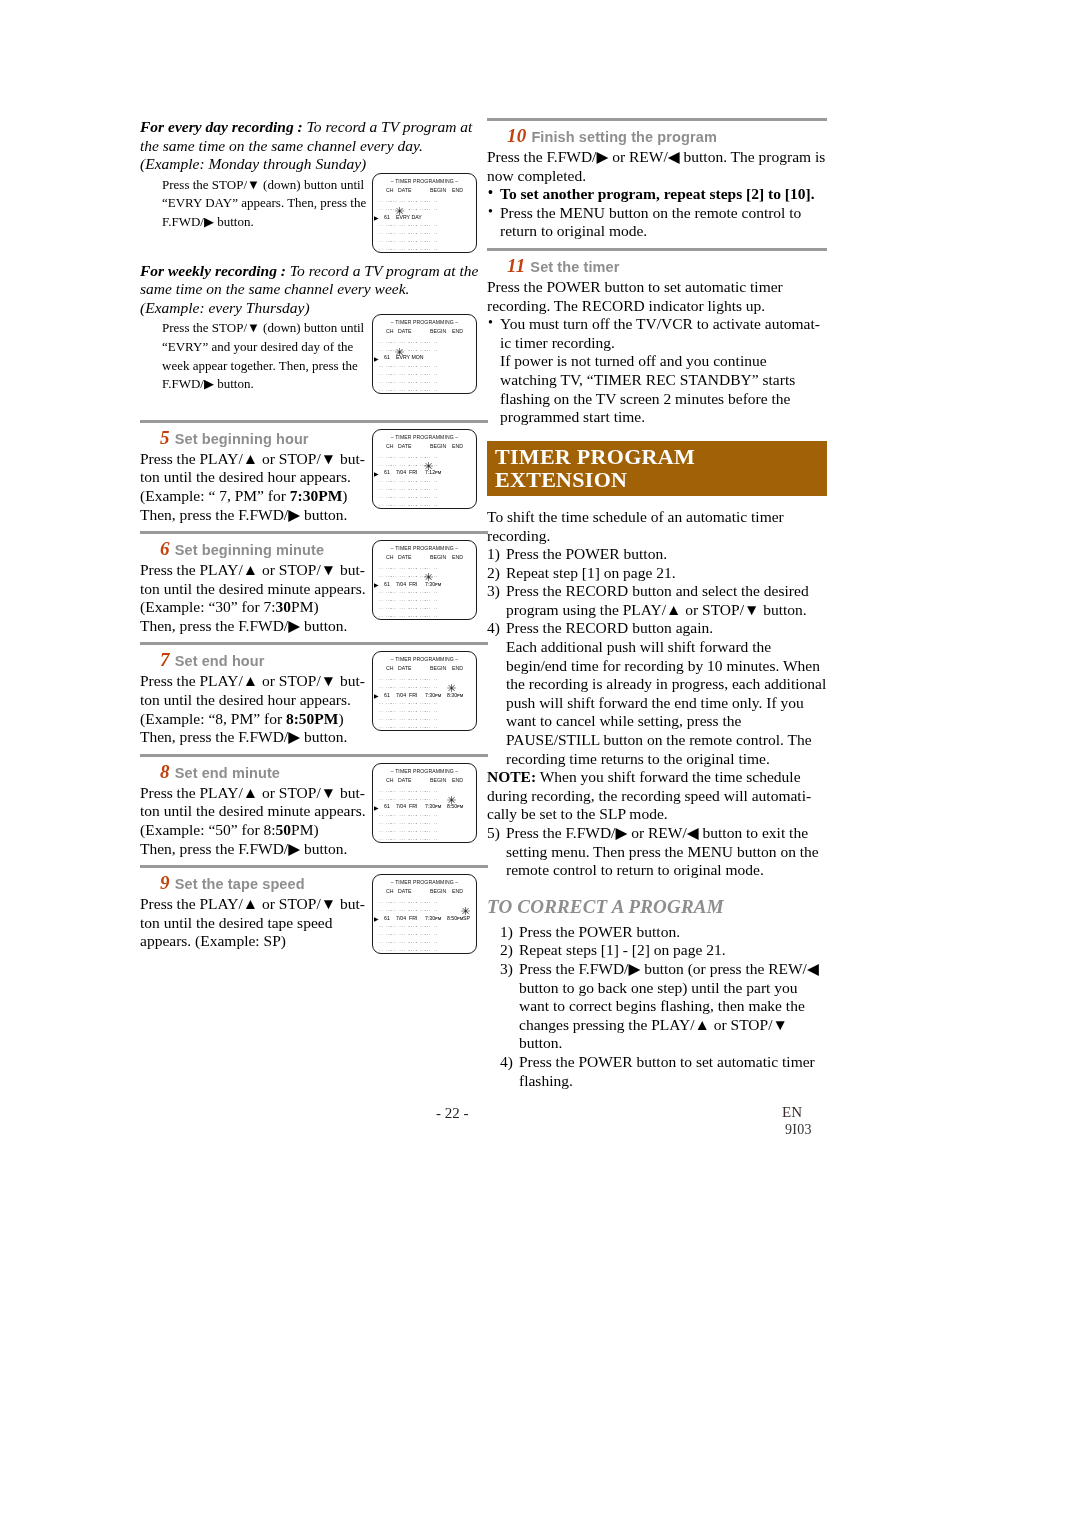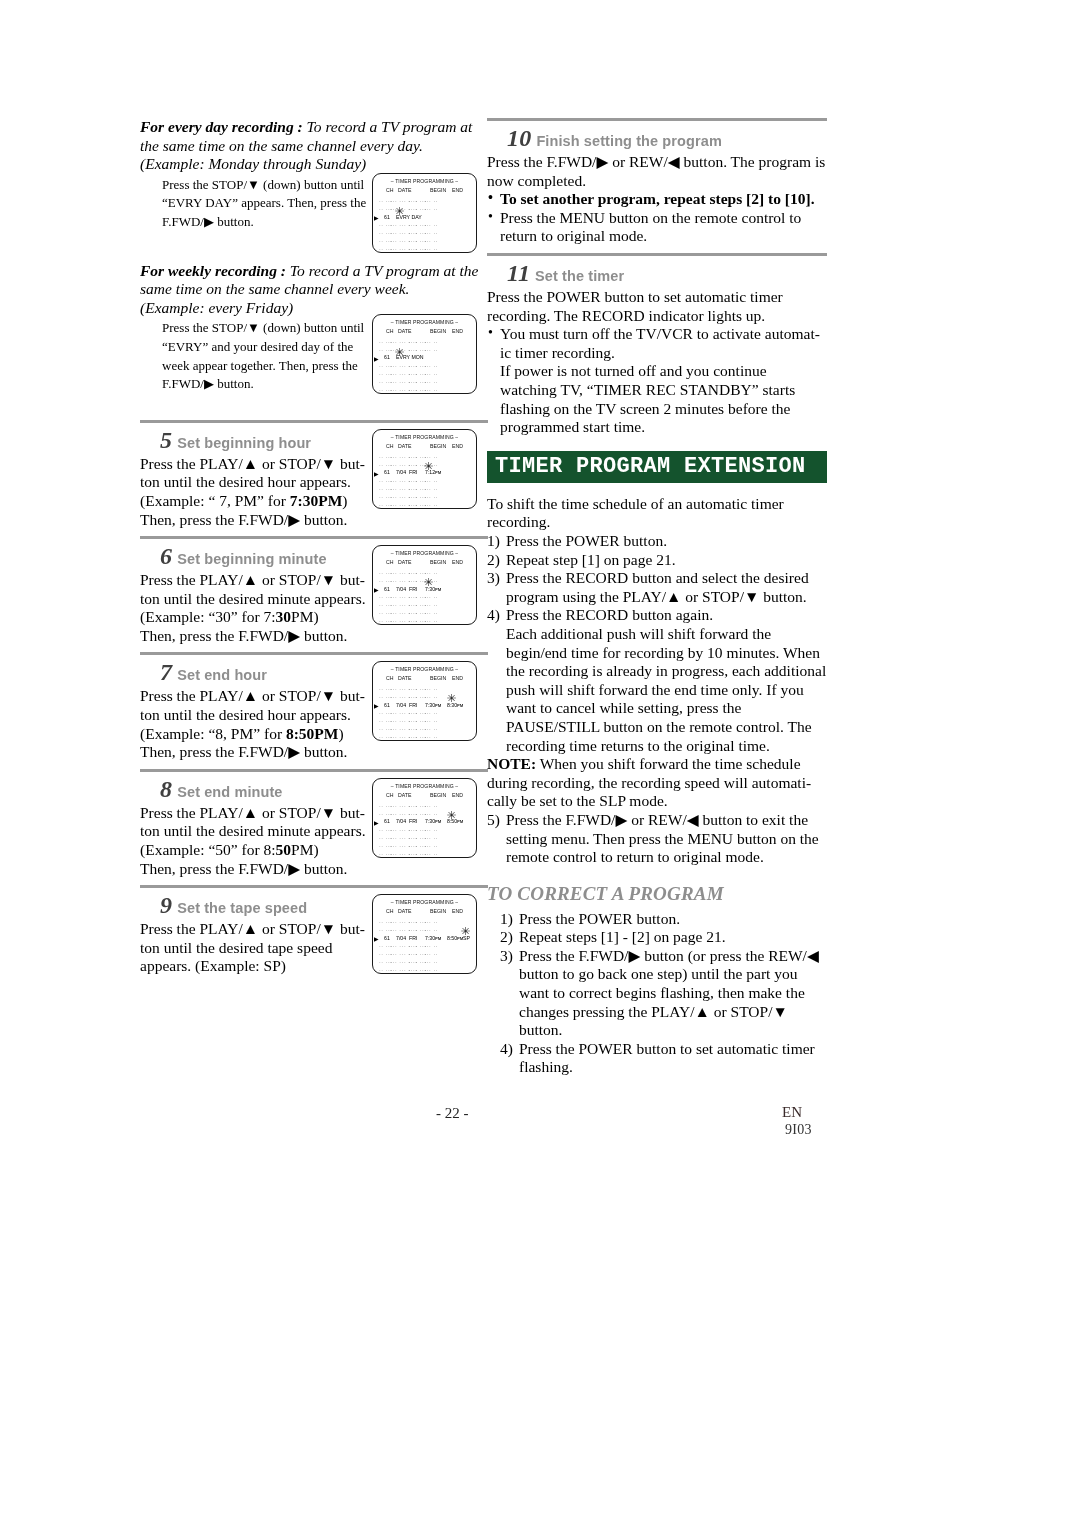--- a/index.html
+++ b/index.html
@@ -69,22 +69,22 @@
 
   
   .step-head {
     margin: 2px 0 1px 20px;
     white-space: nowrap;
   }
   .step-num {
     font-family: "Liberation Serif", serif;
     font-style: italic;
     font-weight: bold;
-    font-size: 24px;
-    color: #404040;
+    font-size: 19px;
+    color: #c2410c;
     letter-spacing: 0.2px;
   }
   .step-title {
     font-family: "Liberation Sans", sans-serif;
     font-weight: bold;
     font-size: 14.5px;
     color: #8e8e8e;
     letter-spacing: 0.1px;
     margin-left: 5px;
   }
@@ -177,23 +177,23 @@
   .flash {
     position: absolute;
     color: #222;
     font-size: 11px;
     line-height: 8px;
     transform: scaleX(1.1);
   }
 
   
   .banner {
-    background: #14532d;
+    background: #a16207;
     color: #ffffff;
-    font-family: Liberation Mono, monospace;
+    font-family: Liberation Serif, serif;
     font-weight: bold;
     font-size: 22px;
     letter-spacing: 0.3px;
     padding: 4px 8px 5px 8px;
     margin: 14px 0 12px 0;
     line-height: 1.05;
   }
   .subhead {
     font-family: "Liberation Serif", serif;
     font-style: italic;
@@ -310,21 +310,21 @@
               <span class="dots">··  ··-··  ···  -··-  ··-··  ··</span>
             </div>
         </div>
       </div>
     </div>
 
     <div style="position:relative; margin-top:30px;">
       <p class="intro-head">
         <span class="lead">For weekly recording :</span><span> To record a TV program at the same time on the same channel every week.</span>
       </p>
-      <p class="intro-head">(Example: every Friday)</p>
+      <p class="intro-head">(Example: every Thursday)</p>
       <div class="indent-body" style="width:216px; margin-top:2px;">Press the STOP/▼ (down) button until “EVRY” and your desired day of the week appear together. Then, press the F.FWD/▶ button.</div>
 
       <div class="tvscreen" style="left:232px; top:52px;">
         <div class="tv-title">– TIMER PROGRAMMING –</div>
         <div class="tv-cols">
           <span class="c-ch">CH</span>
           <span class="c-date">DATE</span>
           <span class="c-beg">BEGIN</span>
           <span class="c-end">END</span>
         </div>

